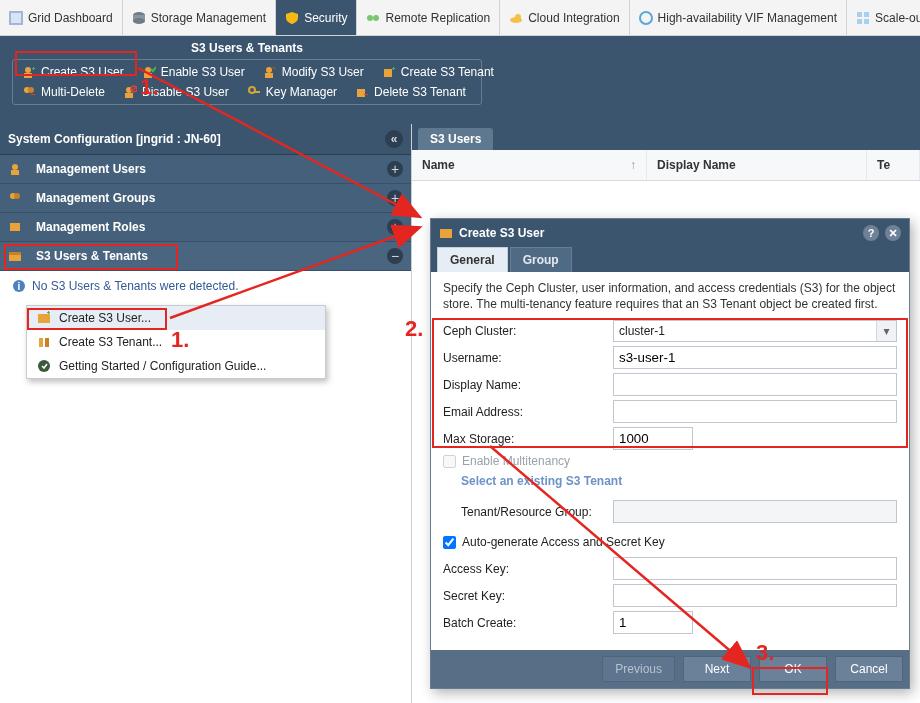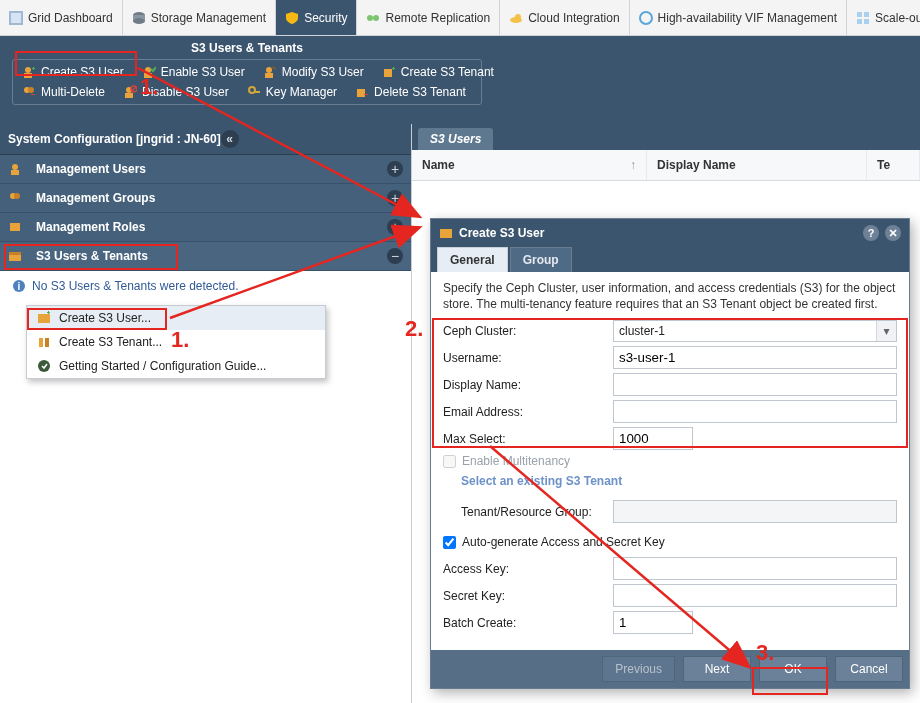--- a/index.html
+++ b/index.html
@@ -17,37 +17,37 @@
   .ribbon { display: flex; flex-direction: column; gap: 2px; width: 470px; border: 1px solid #6a7d90; border-radius: 3px; padding: 3px; }
   .ribbon-row { display: flex; gap: 6px; }
   .ribbon-btn { display: flex; align-items: center; gap: 5px; padding: 2px 6px; color: #fff; cursor: pointer; border-radius: 2px; flex: 0 0 auto; }
   .ribbon-btn .ico { width: 14px; height: 14px; display: inline-block; }
 
   
   .mainrow { display: flex; height: calc(703px - 24px - 88px); }
 
   
   .sidebar { width: 411px; background: #3b556e; color: #fff; display: flex; flex-direction: column; }
-  .side-header { display: flex; align-items: center; background: #3b556e; padding: 6px 8px; font-weight: bold; border-bottom: 1px solid #2c3e50;}
+  .side-header { display: flex; align-items: center; justify-content: space-between; background: #3b556e; padding: 6px 8px; font-weight: bold; border-bottom: 1px solid #2c3e50;}
   .collapse-btn { width: 18px; height: 18px; background: #2c3e50; border-radius: 50%; display: flex; align-items: center; justify-content: center; color: #cfd8e0; cursor: pointer; }
 
   .side-item { display: flex; align-items: center; justify-content: space-between; padding: 6px 8px; background: #45607a; border-bottom: 1px solid #38506a; cursor: pointer; }
   .side-item .lbl { display: flex; align-items: center; gap: 14px; font-weight: bold; }
   .side-item .toggle { width: 16px; height: 16px; border-radius: 50%; background: #2c3e50; display: flex; align-items: center; justify-content: center; color: #cfd8e0; font-size: 14px; line-height: 1; }
 
   .sub-panel { background: #fff; color: #333; padding: 6px 8px 6px 8px; }
   .sub-panel .info { display: flex; align-items: center; gap: 6px; color: #305a95; padding: 2px 4px 8px 4px; }
 
   .context-menu { margin: 4px 8px 8px 18px; background: #fff; border: 1px solid #c7ccd2; box-shadow: 2px 3px 6px rgba(0,0,0,0.25); width: 300px;}
   .context-item { display: flex; align-items: center; gap: 8px; padding: 5px 10px; cursor: pointer; color: #222; }
   .context-item.selected { background: #e6edf5; }
 
   
   .content { flex: 1; background: #fff; display: flex; flex-direction: column; position: relative; border-left: 1px solid #c9ced3; }
-  .tabbar { background: #3b556e; padding: 4px 6px 0 6px; font-style: italic; }
+  .tabbar { background: #3b556e; padding: 4px 6px 0 6px; }
   .tabbar .ctab { display: inline-block; background: #5e7890; color: #fff; padding: 4px 12px; border-radius: 3px 3px 0 0; font-weight: bold; }
 
   .grid-head { display: flex; border-bottom: 1px solid #d7dbe0; background: #f7f8fa; }
   .grid-head .col { padding: 8px 10px; color: #333; font-weight: bold; display: flex; align-items: center; gap: 6px; border-right: 1px solid #e6e9ed; }
   .grid-head .col.sort::after { content: "↑"; color: #999; margin-left: auto; }
 
   
   .dialog { position: absolute; left: 430px; top: 218px; width: 480px; border: 1px solid #6a7d90; box-shadow: 3px 4px 12px rgba(0,0,0,0.3); background: #fff; }
   .dlg-title { background: #3b556e; color: #fff; padding: 6px 8px; display: flex; align-items: center; gap: 6px; font-weight: bold; }
   .dlg-title .spacer { flex: 1; }
@@ -401,21 +401,21 @@
     </div>
     <div class="form-row">
       <label>Display Name:</label>
       <div class="field"><input type="text" value="" style=""></div>
     </div>
     <div class="form-row">
       <label>Email Address:</label>
       <div class="field"><input type="text" value="" style=""></div>
     </div>
     <div class="form-row">
-      <label>Max Select:</label>
+      <label>Max Storage:</label>
       <div class="field"><input type="text" class="short" value="1000" style=""></div>
     </div>
 
     <div class="disabled-block">
       <div class="chk-row" style="margin:4px 0 2px 0;">
         <input type="checkbox" disabled="" style="">
         <span>Enable Multitenancy</span>
       </div>
       <div class="indent linkish" style="font-weight:bold;">Select an existing S3 Tenant</div>
       <div class="form-row indent">

